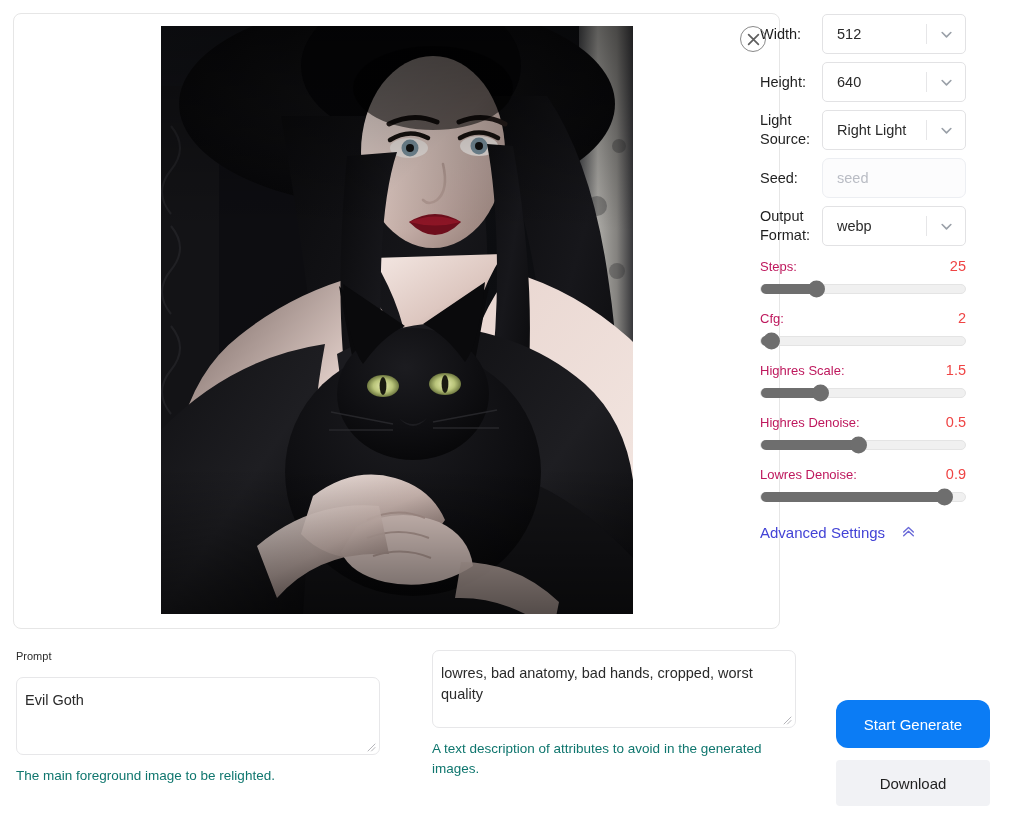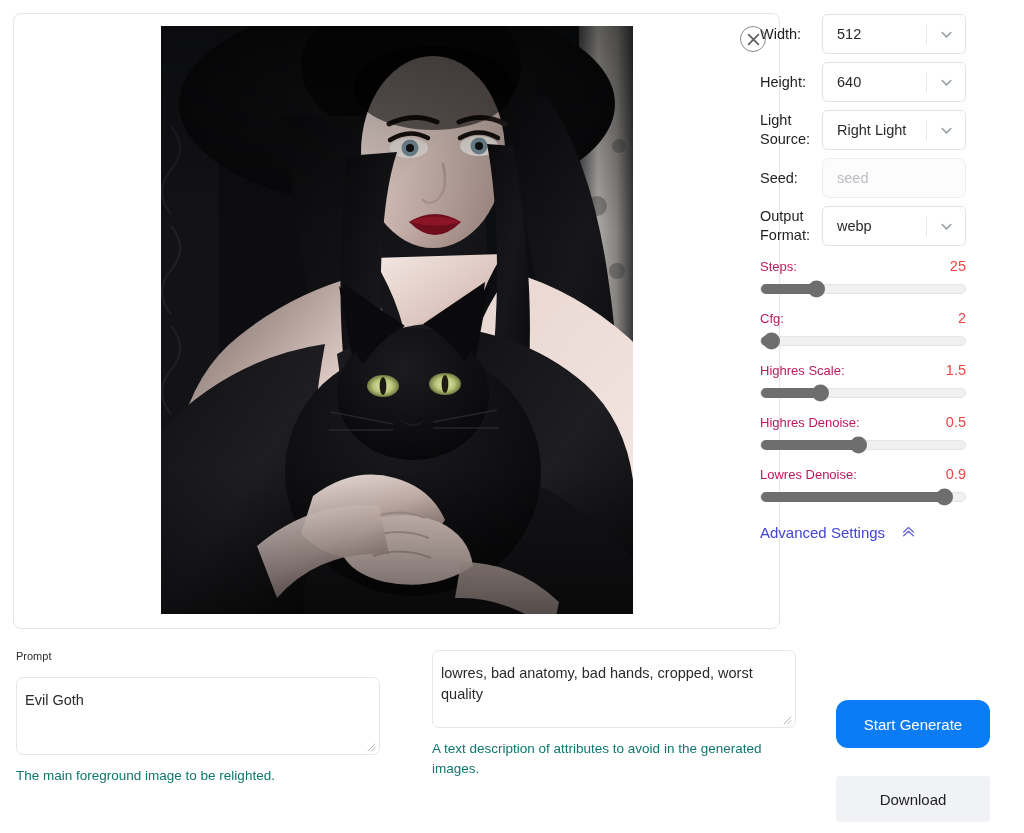--- a/index.html
+++ b/index.html
@@ -208,21 +208,21 @@
     color: #ffffff;
     border: none;
     border-radius: 12px;
     font-size: 15px;
     font-family: "Liberation Sans", sans-serif;
     cursor: pointer;
   }
   .btn-secondary {
     display: block;
     width: 154px; height: 46px;
-    margin-top: 28px;
+    margin-top: 12px;
     background: #f1f2f5;
     color: #1f1f1f;
     border: none;
     border-radius: 4px;
     font-size: 15px;
     font-family: "Liberation Sans", sans-serif;
     cursor: pointer;
   }
 </style>
 </head>

